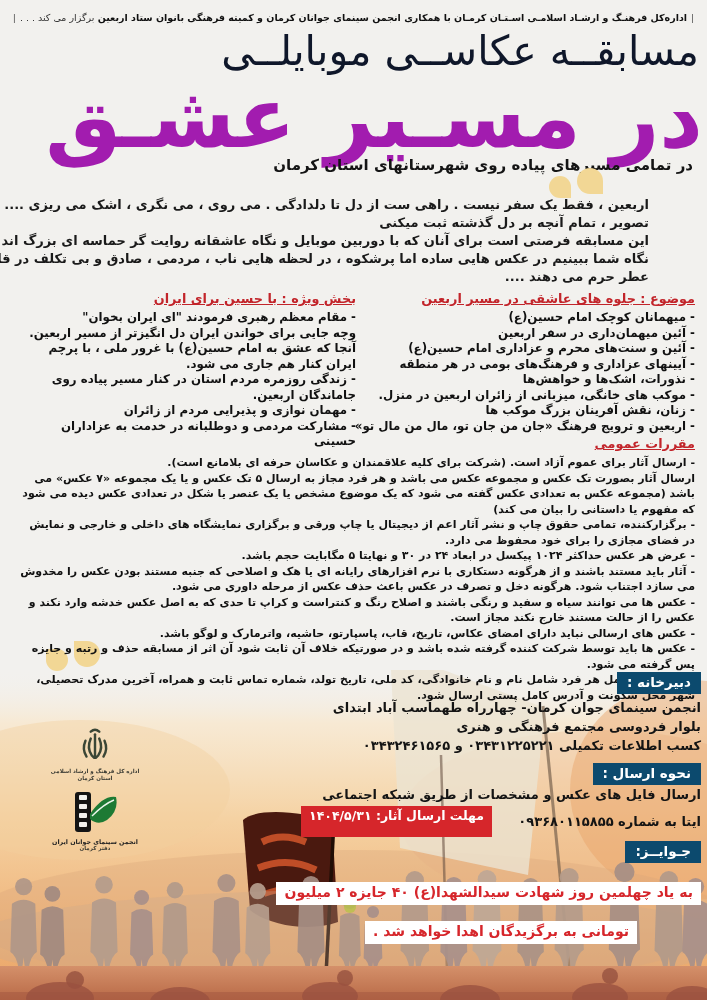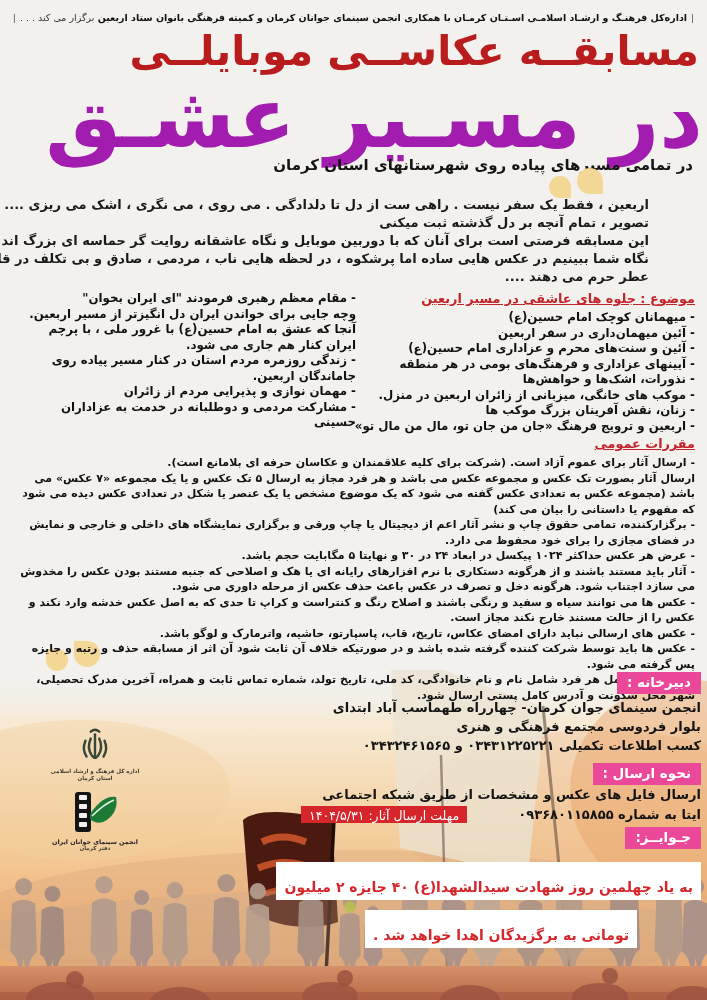--- a/index.html
+++ b/index.html
@@ -7,21 +7,21 @@
     position:relative;width:707px;height:1000px;overflow:hidden;
     background:#f2f1ee;direction:rtl;
     font-family:"DejaVu Sans",sans-serif;color:#161616;
   }
   .abs{position:absolute;z-index:2;}
   
   .credit{top:12px;left:0;right:0;text-align:center;font-size:9.5px;font-weight:bold;color:#101010;letter-spacing:0;}
   .credit .bar{font-weight:400;color:#555;padding:0 4px;}
   .credit .tail{font-weight:400;color:#333;}
   
-  .kicker{top:29px;right:8px;font-size:41px;font-weight:700;color:#b91c1c;line-height:1.1;letter-spacing:-1px;white-space:nowrap;}
+  .kicker{top:29px;right:8px;font-size:41px;font-weight:400;color:#0f172a;line-height:1.1;letter-spacing:-1px;white-space:nowrap;}
   .red-title{top:73px;right:4px;font-size:85px;font-weight:bold;color:#a21caf;line-height:1.05;white-space:nowrap;letter-spacing:-2px;}
   
   .scope-row{top:156px;right:14px;left:55px;display:flex;justify-content:space-between;align-items:center;}
   .scope-text{font-size:15px;font-weight:bold;color:#141414;white-space:nowrap;}
   .badge{background:#161616;padding:5px 16px 7px;font-size:17px;font-weight:bold;white-space:nowrap;}
   .badge .p1{color:#f2a3a8;}
   .badge .p2{color:#ffffff;margin-right:8px;}
   
   .quote{display:flex;gap:6px;}
   .qdrop{width:26px;height:26px;background:#f2d795;}
@@ -36,29 +36,29 @@
   
   .sec-head{color:#c2242a;font-size:12.8px;font-weight:bold;text-decoration:underline;margin-bottom:4px;}
   .topics{top:291px;right:12px;width:348px;text-align:right;}
   .special{top:291px;left:16px;width:340px;text-align:right;}
   .sec-item{font-size:11.8px;font-weight:bold;line-height:15.5px;color:#111;}
   
   .rules{top:436px;right:12px;left:16px;text-align:right;}
   .rules .sec-item{font-size:11px;line-height:15.5px;}
   
   .contact{top:672px;right:6px;width:400px;text-align:right;}
-  .label-box{display:inline-block;background:#ec4899;color:#fff;font-size:13.5px;font-weight:bold;padding:2px 10px 4px;line-height:16px;}
+  .label-box{display:inline-block;background:#0c4a6e;color:#fff;font-size:13.5px;font-weight:bold;padding:2px 10px 4px;line-height:16px;}
   .addr{font-size:13px;font-weight:bold;line-height:19px;color:#141414;text-align:right;}
   .addr.first{margin-top:4px;}
   .mt{margin-top:8px;}
   .eta-row{display:flex;justify-content:space-between;align-items:center;margin-top:2px;}
   .eta-text{font-size:13px;font-weight:bold;color:#141414;white-space:nowrap;}
-  .deadline-box{background:#d6262b;color:#fff;font-size:12.5px;font-weight:normal;padding:2px 8px 0;white-space:nowrap;}
+  .deadline-box{background:#d6262b;color:#fff;font-size:12.5px;font-weight:bold;padding:2px 8px 14px;white-space:nowrap;}
   .prize-lines{text-align:center;margin-top:3px;}
-  .prize-line{display:inline-block;background:#ffffff;color:#d6262b;font-size:14px;font-weight:bold;line-height:19px;padding:16px 8px 3px;margin-top:10px;white-space:nowrap;}
+  .prize-line{display:inline-block;background:#ffffff;color:#d6262b;font-size:14px;font-weight:bold;line-height:19px;padding:1px 8px 3px;margin-top:16px;white-space:nowrap;}
   
   .logos{left:48px;top:728px;width:94px;text-align:center;}
   .logo-cap{font-size:5.5px;font-weight:bold;color:#3c3c34;line-height:7px;}
   .logo-cap.b{font-size:6.3px;color:#222;}
   .logo-block{margin-bottom:10px;}
   
   .scene{position:absolute;left:0;bottom:0;width:707px;height:330px;z-index:0;}
 </style>
 </head>
 <body>
@@ -168,20 +168,21 @@
     <div class="sec-item">- آئین میهمان‌داری در سفر اربعین</div>
     <div class="sec-item">- آئین و سنت‌های محرم و عزاداری امام حسین(ع)</div>
     <div class="sec-item">- آیینهای عزاداری و فرهنگ‌های بومی در هر منطقه</div>
     <div class="sec-item">- نذورات، اشک‌ها و خواهش‌ها</div>
     <div class="sec-item">- موکب های خانگی، میزبانی از زائران اربعین در منزل.</div>
     <div class="sec-item">- زنان، نقش آفرینان بزرگ موکب ها</div>
     <div class="sec-item">- اربعین و ترویج فرهنگ «جان من جان تو، مال من مال تو»</div>
   </div>
 
   <div class="abs special">
+    <div class="sec-head">بخش ویژه : با حسین برای ایران</div>
     <div class="sec-item">- مقام معظم رهبری فرمودند "ای ایران بخوان"</div>
     <div class="sec-item">وچه جایی برای خواندن ایران دل انگیزتر از مسیر اربعین. آنجا که عشق به امام حسین(ع) با غرور ملی ، با پرچم ایران کنار هم جاری می شود.</div>
     <div class="sec-item">- زندگی روزمره مردم استان در کنار مسیر پیاده روی جاماندگان اربعین.</div>
     <div class="sec-item">- مهمان نوازی و پذیرایی مردم از زائران</div>
     <div class="sec-item">- مشارکت مردمی و دوطلبانه در خدمت به عزاداران حسینی</div>
   </div>
 
   <div class="abs rules">
     <div class="sec-head">مقررات عمومی</div>
     <div class="sec-item">- ارسال آثار برای عموم آزاد است. (شرکت برای کلیه علاقمندان و عکاسان حرفه ای بلامانع است).</div>

